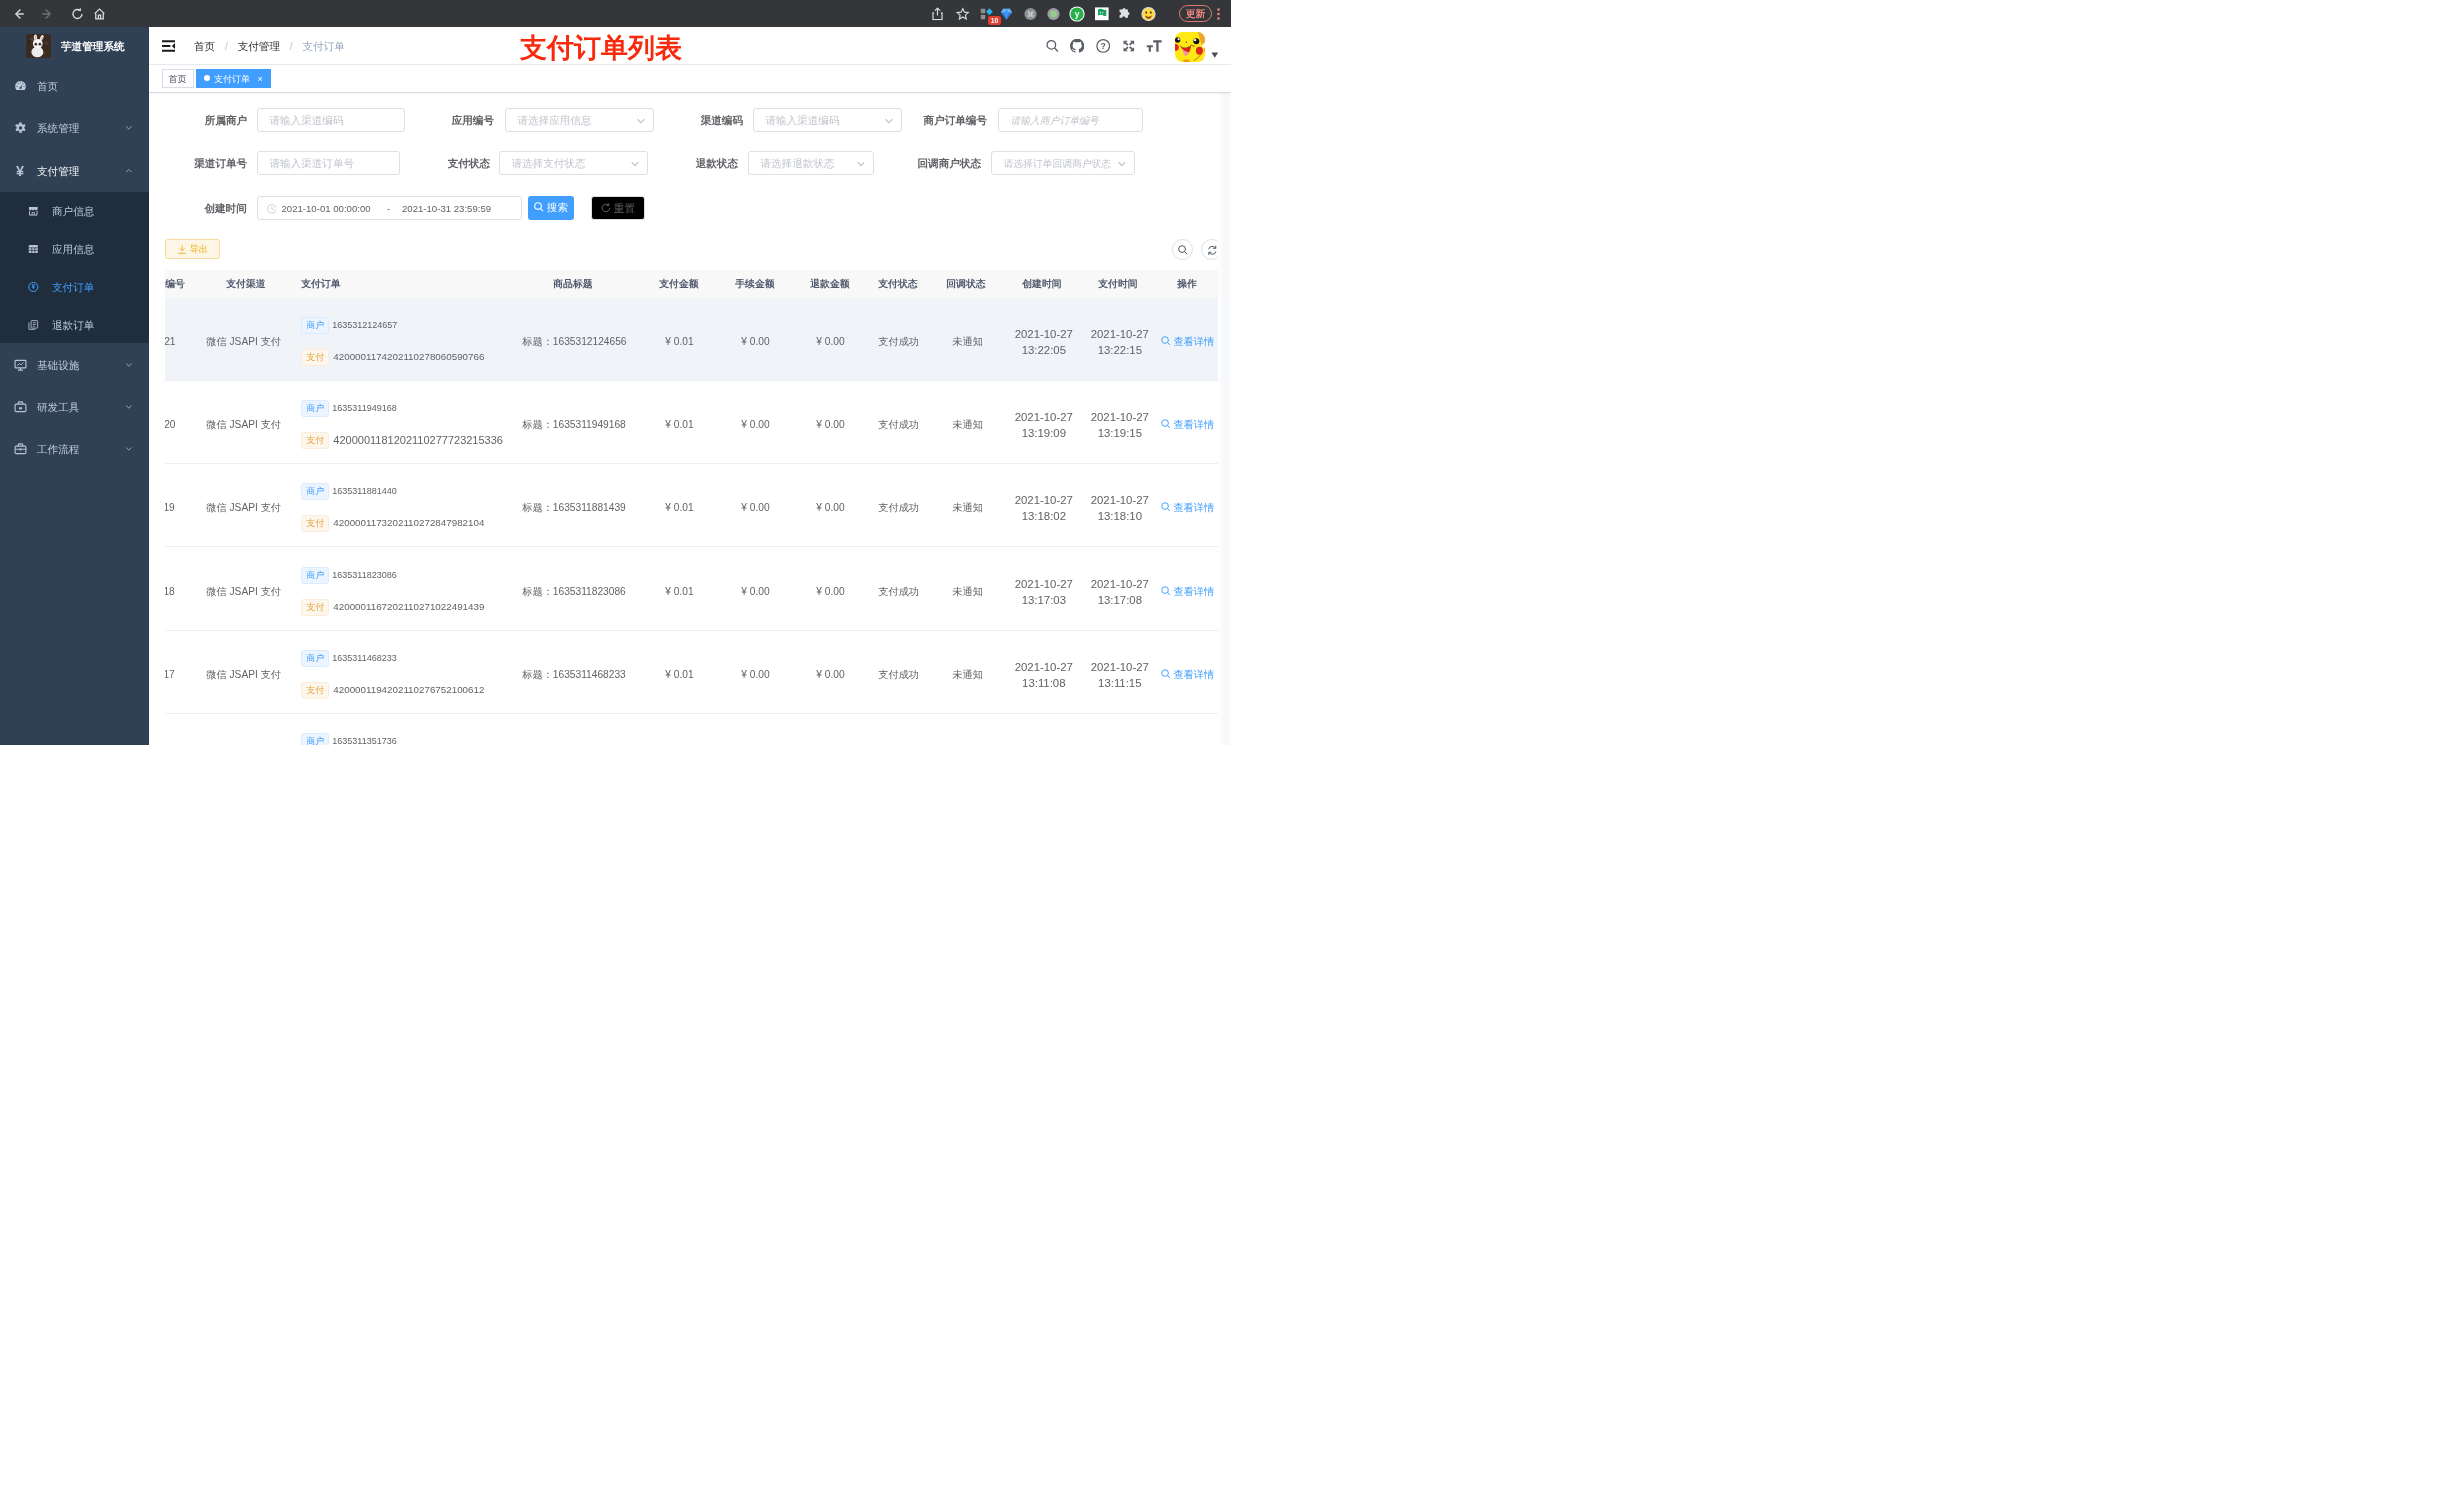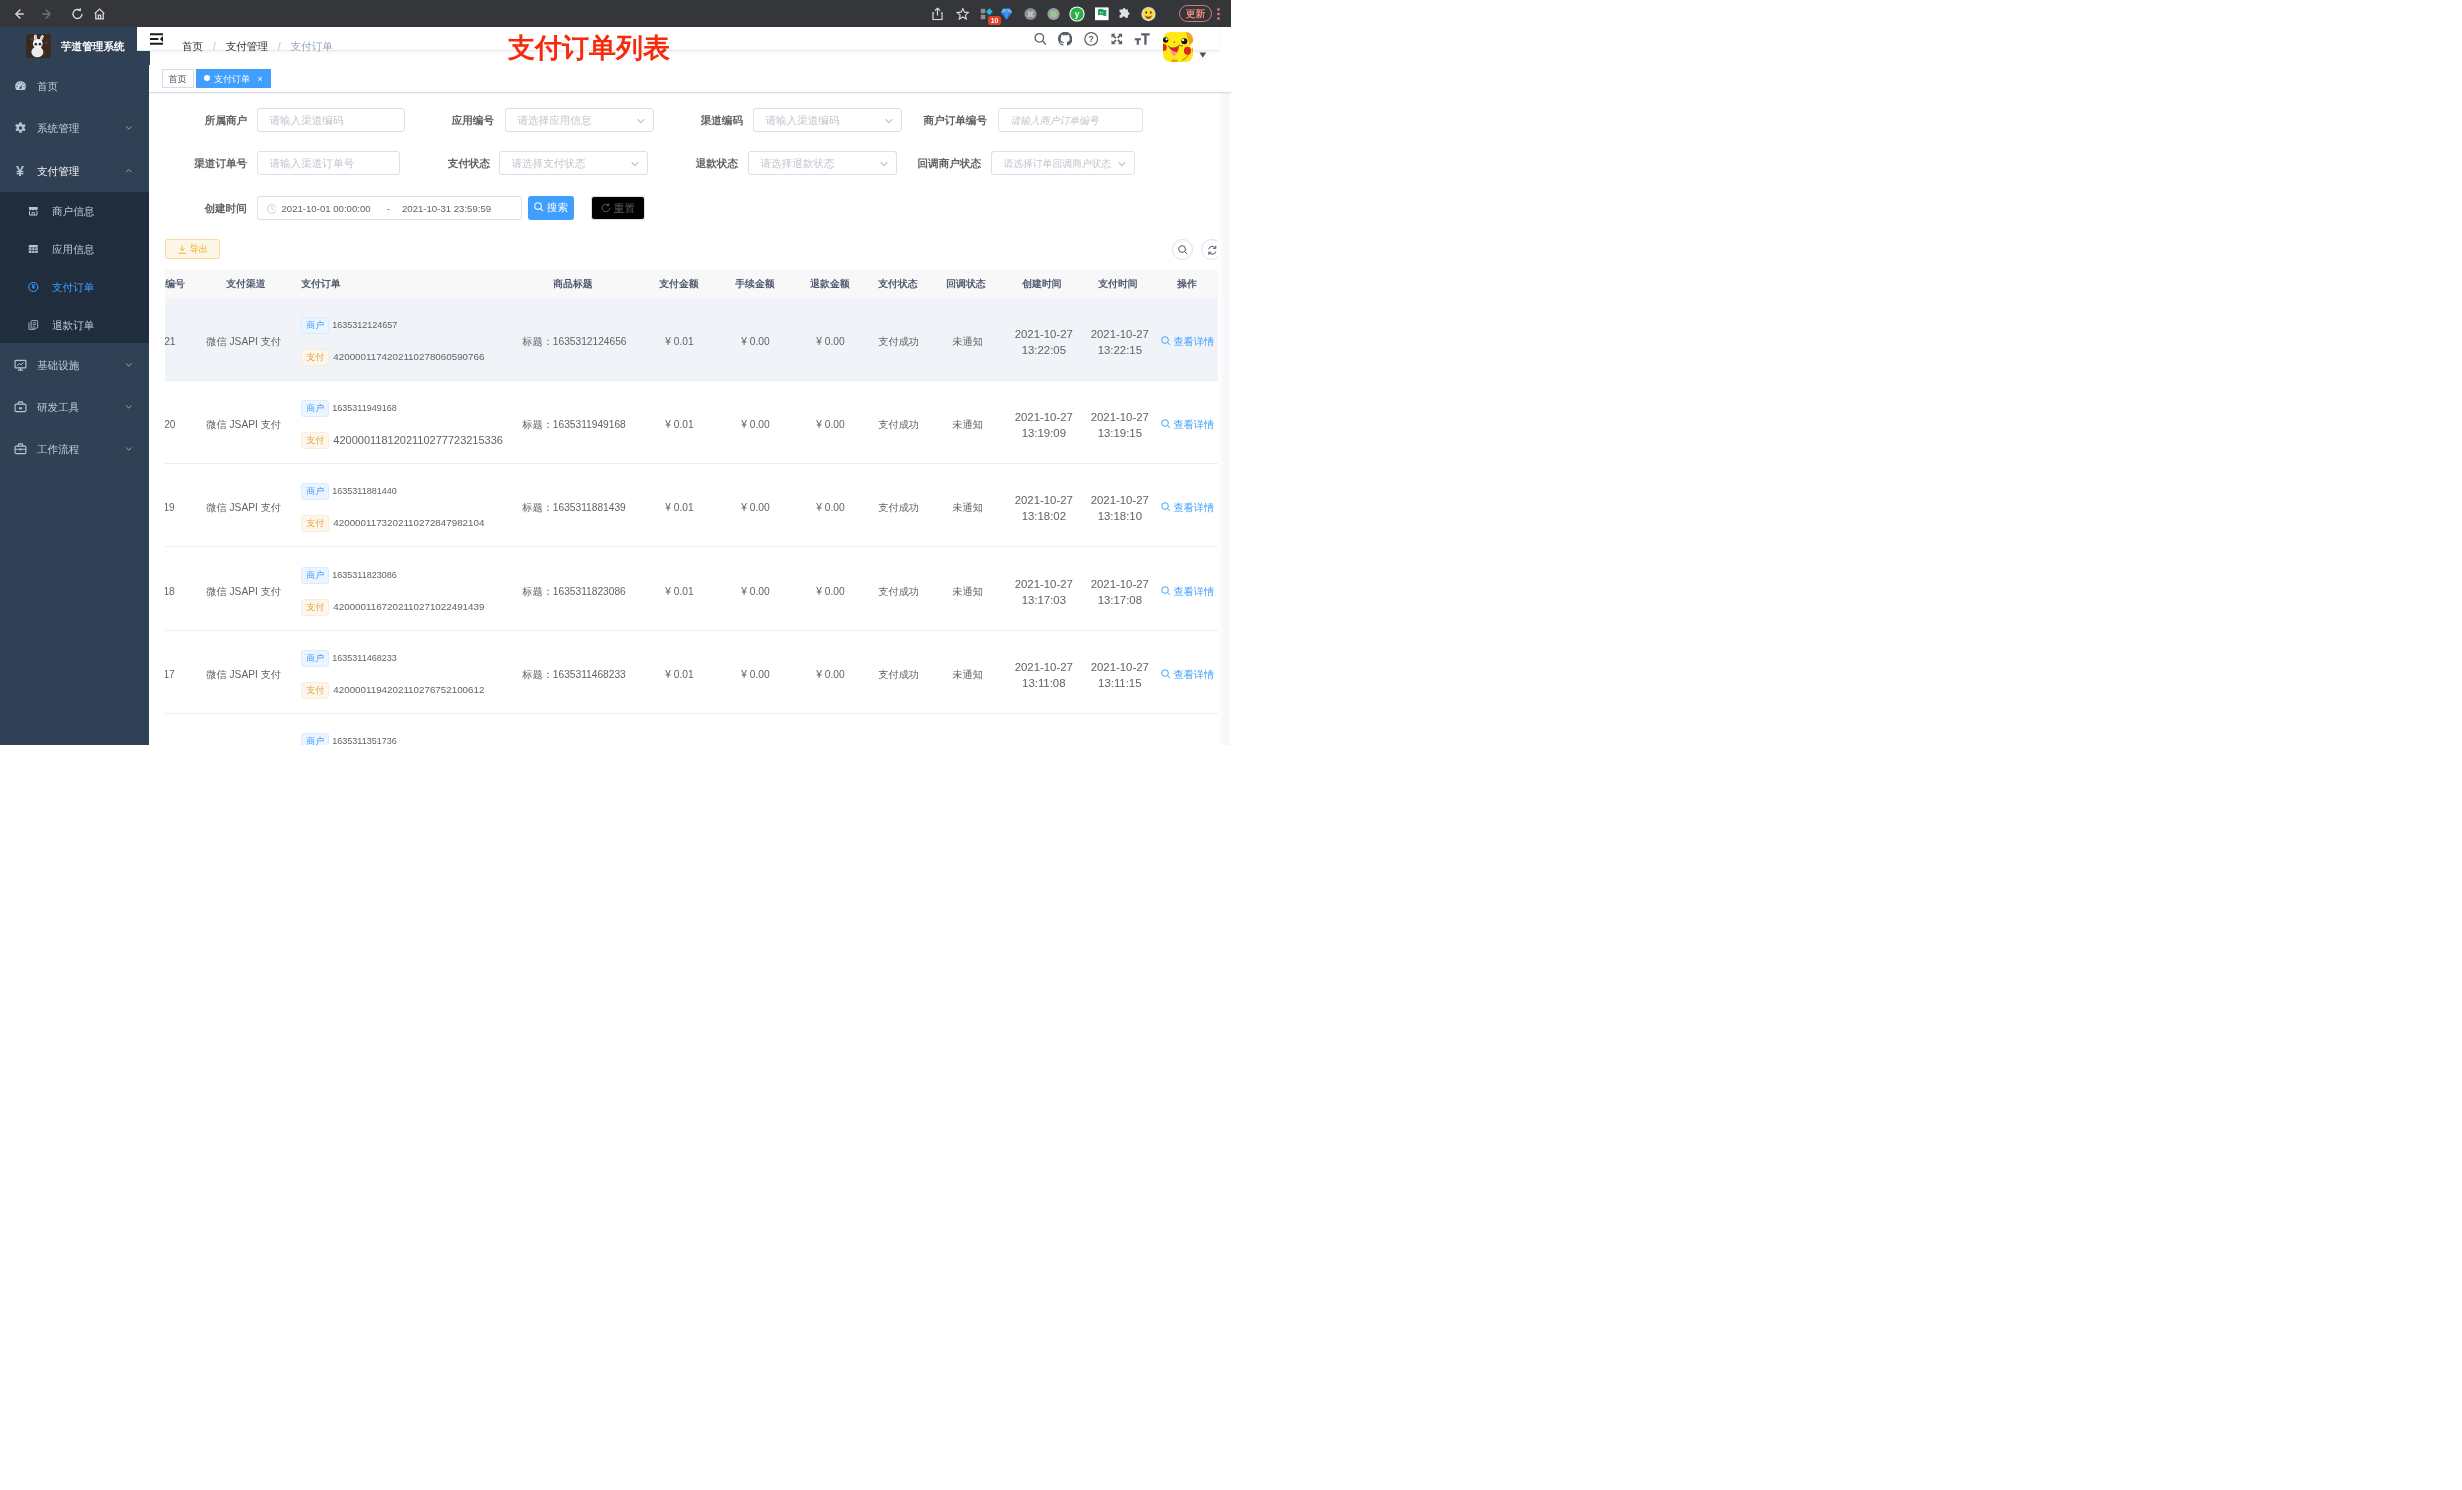--- a/index.html
+++ b/index.html
@@ -22,21 +22,21 @@
 .mitem { position:absolute; left:0; width:149px; height:42px; }
 .mitem .txt { position:absolute; left:37px; top:0; line-height:42px; font-size:10.6px; color:#bfcbd9; }
 .mitem .ico { position:absolute; left:13.6px; top:50%; transform:translateY(-50%); width:13px; height:13px; }
 .mitem .arr { position:absolute; right:16px; top:50%; transform:translateY(-50%); width:7.6px; height:7.6px; }
 #submenu { position:absolute; left:0; top:165px; width:149px; height:151px; background:#1f2d3d; }
 .sitem { position:absolute; left:0; width:172px; height:38px; }
 .sitem .txt { position:absolute; left:52px; top:0; line-height:38px; font-size:10.6px; color:#bfcbd9; }
 .sitem .ico { position:absolute; left:28px; top:50%; transform:translateY(-50%); width:10.6px; height:10.6px; }
 
 
-#navbar { position:absolute; left:137px; top:27px; width:1082px; height:24px; background:#fff; border-bottom:0.8px solid #e6e9f0; box-shadow:0 0.8px 3px rgba(0,21,41,.08); }
+#navbar { position:absolute; left:149px; top:27px; width:1082px; height:38px; background:#fff; border-bottom:0.8px solid #e6e9f0; box-shadow:0 0.8px 3px rgba(0,21,41,.08); }
 #crumb { position:absolute; left:45px; top:0; line-height:38px; font-size:10.6px; color:#303133; white-space:nowrap; }
 #crumb .sep { color:#c0c4cc; margin:0 6.8px; }
 #crumb .last { color:#97a8be; }
 #redtitle { position:absolute; left:293px; top:5.3px; width:318px; text-align:center; font-size:27px; line-height:33px; font-weight:700; color:#f82a0d; white-space:nowrap; }
 .nico { position:absolute; top:50%; transform:translateY(-50%); }
 #avatar { position:absolute; left:1026px; top:4.5px; width:30px; height:30px; border-radius:7.6px; overflow:hidden; }
 
 
 #tagsbar { z-index:5; position:absolute; left:149px; top:65px; width:1082px; height:28px; background:#fff; border-bottom:0.8px solid #d8dce5; box-shadow:0 0.8px 2.3px rgba(0,0,0,.08); }
 .tag { position:absolute; top:3.8px; height:19.7px; line-height:18px; border:0.8px solid #d8dce5; background:#fff; color:#495060; font-size:9px; padding:0 7.2px; }
@@ -388,21 +388,21 @@
       <div class="ph">请输入渠道订单号</div>
     </div>
   <div class="flabel" style="left:250px;top:59px;width:91px;">支付状态</div>
   <div class="finput" style="left:350px;top:59px;width:149px;">
       <div class="ph">请选择支付状态</div>
       <svg class="caret" viewBox="0 0 12 12">
         <path d="M2 4 L6 8.2 L10 4" stroke="#c0c4cc" stroke-width="1.4" fill="none"></path>
       </svg>
     </div>
   <div class="flabel" style="left:498px;top:59px;width:91px;">退款状态</div>
-  <div class="finput" style="left:599px;top:59px;width:149px;">
+  <div class="finput" style="left:599px;top:59px;width:126px;">
       <div class="ph">请选择退款状态</div>
       <svg class="caret" viewBox="0 0 12 12">
         <path d="M2 4 L6 8.2 L10 4" stroke="#c0c4cc" stroke-width="1.4" fill="none"></path>
       </svg>
     </div>
   <div class="flabel" style="left:741px;top:59px;width:91px;">回调商户状态</div>
   <div class="finput" style="left:842px;top:59px;width:144px;">
       <div class="ph" style="font-size:9.8px;">请选择订单回调商户状态</div>
       <svg class="caret" viewBox="0 0 12 12">
         <path d="M2 4 L6 8.2 L10 4" stroke="#c0c4cc" stroke-width="1.4" fill="none"></path>

